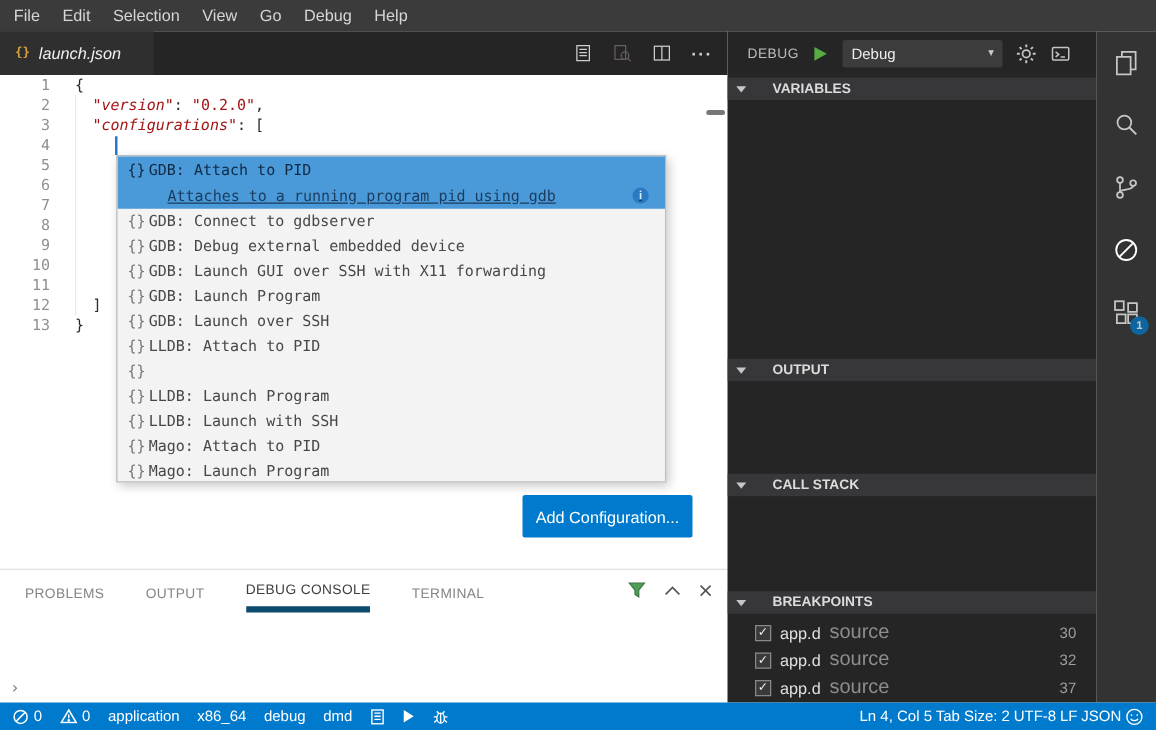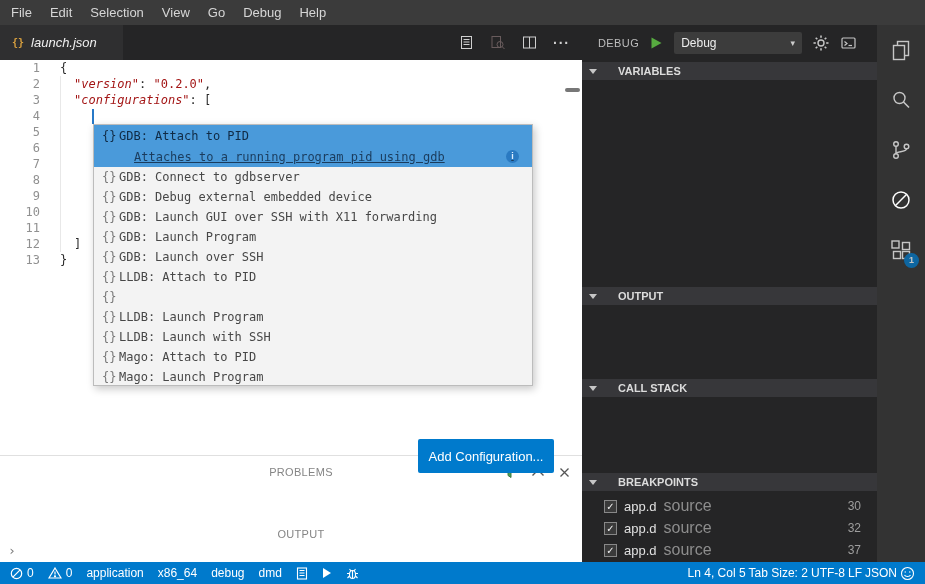--- a/index.html
+++ b/index.html
@@ -46,25 +46,25 @@
   .sel-label { height: 21px; display: flex; align-items: center; padding-left: 8px; color: #102a44; font-size: 12px; }
   .sel-desc  { height: 21px; display: flex; align-items: center; padding-left: 40px; color: #1b3c5d; font-size: 12px; text-decoration: underline; }
   .info { margin-left: auto; margin-right: 13px; width: 13px; height: 13px; border-radius: 50%; background: #2a7ac2;
           color: #dceeff; font: 700 9px/13px "Liberation Sans", sans-serif; text-align: center; cursor: pointer; flex: none; }
   .srow { height: 20px; display: flex; align-items: center; padding-left: 8px; color: #474747; font-size: 12px; cursor: pointer; }
   .sicon { width: 17px; font-size: 12px; color: #777; flex: none; }
   .sel .sicon { color: #102a44; }
 
   
   #addcfg { position: absolute; left: 418px; top: 336px; width: 136px; height: 34px; background: #007acc;
-            color: #fff; border: none; border-radius: 2px; font: 13px "Liberation Sans", sans-serif; cursor: pointer; z-index: 6; margin-top: 43px; }
+            color: #fff; border: none; border-radius: 2px; font: 13px "Liberation Sans", sans-serif; cursor: pointer; z-index: 6; }
 
   
   #panel { position: absolute; top: 455px; left: 0; width: 582px; height: 107px; background: #fff; border-top: 1px solid #e0e0e0; }
-  .panel-tabs { display: flex; align-items: center; height: 34px; padding-left: 20px; gap: 33px; position: relative; flex-direction: column; }
+  .panel-tabs { display: flex; align-items: center; height: 34px; padding-left: 20px; gap: 33px; position: relative; }
   .ptab { font-size: 11px; color: #858585; letter-spacing: .3px; padding: 10px 0 7px; cursor: pointer; }
   .ptab.active { color: #3f3f3f; border-bottom: 5px solid #0c4a6e; }
   .panel-actions { position: absolute; right: 12px; top: 9px; display: flex; gap: 14px; align-items: center; }
   .panel-actions span { display: flex; cursor: pointer; }
   .panel-body { position: absolute; top: 34px; bottom: 0; left: 0; right: 0; }
   #console-prompt { position: absolute; left: 8px; bottom: 4px; color: #7a7a7a; font-size: 13px; }
 
   
   #sidebar { position: absolute; left: 582px; top: 25px; width: 295px; height: 537px; background: #252526; overflow: hidden; }
   #debug-toolbar { height: 35px; display: flex; align-items: center; padding: 0 12px 0 16px; gap: 11px; }

